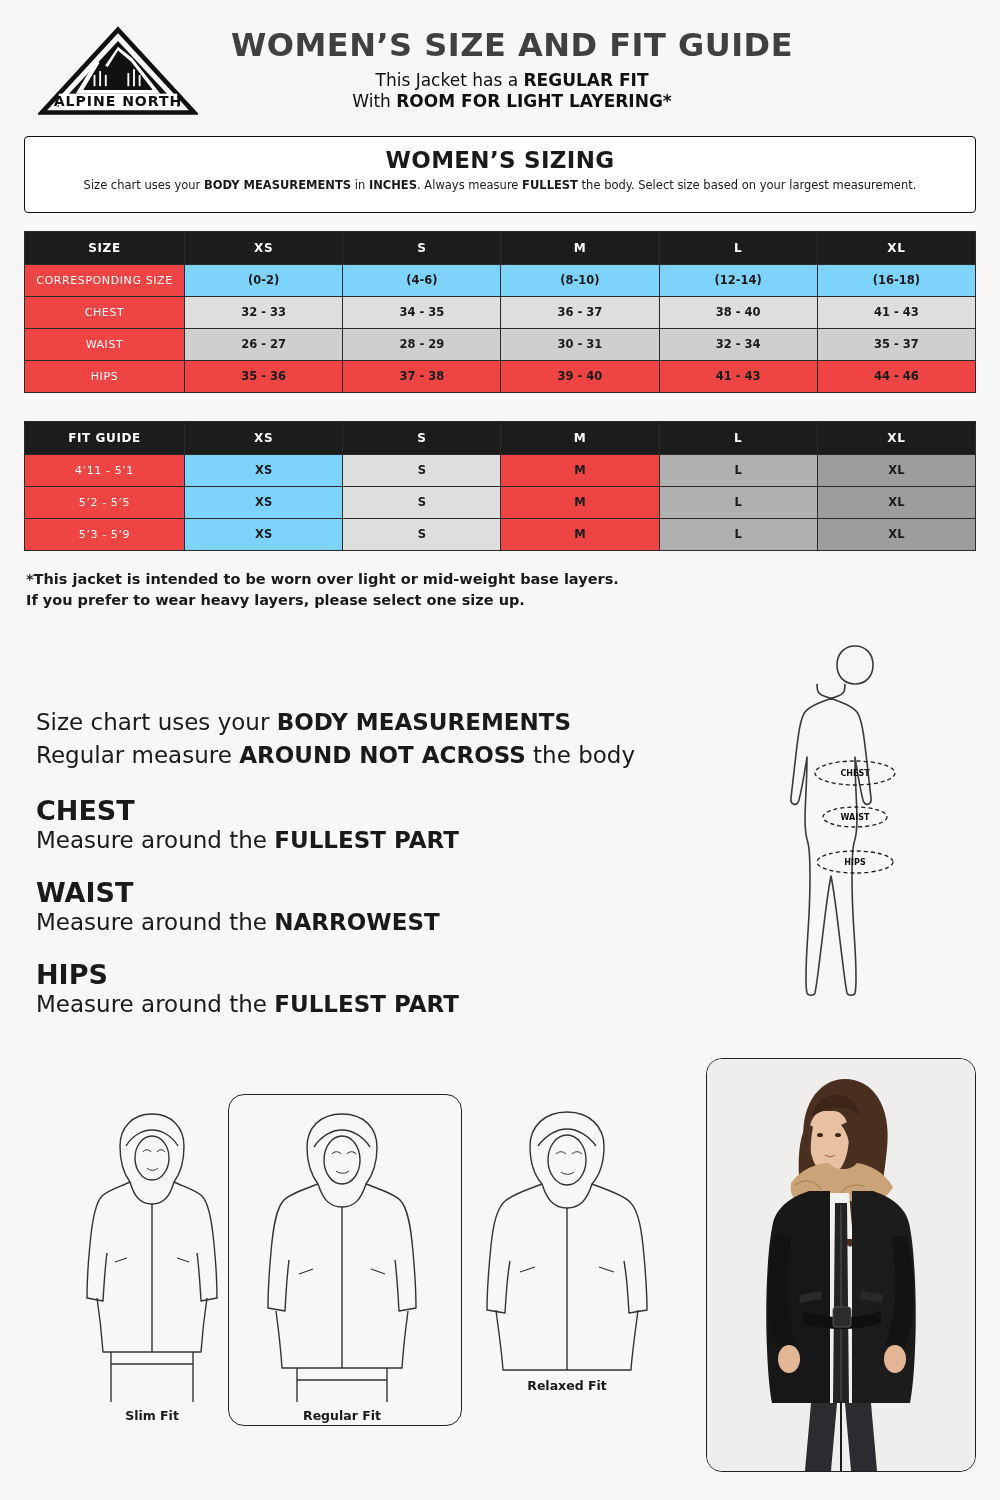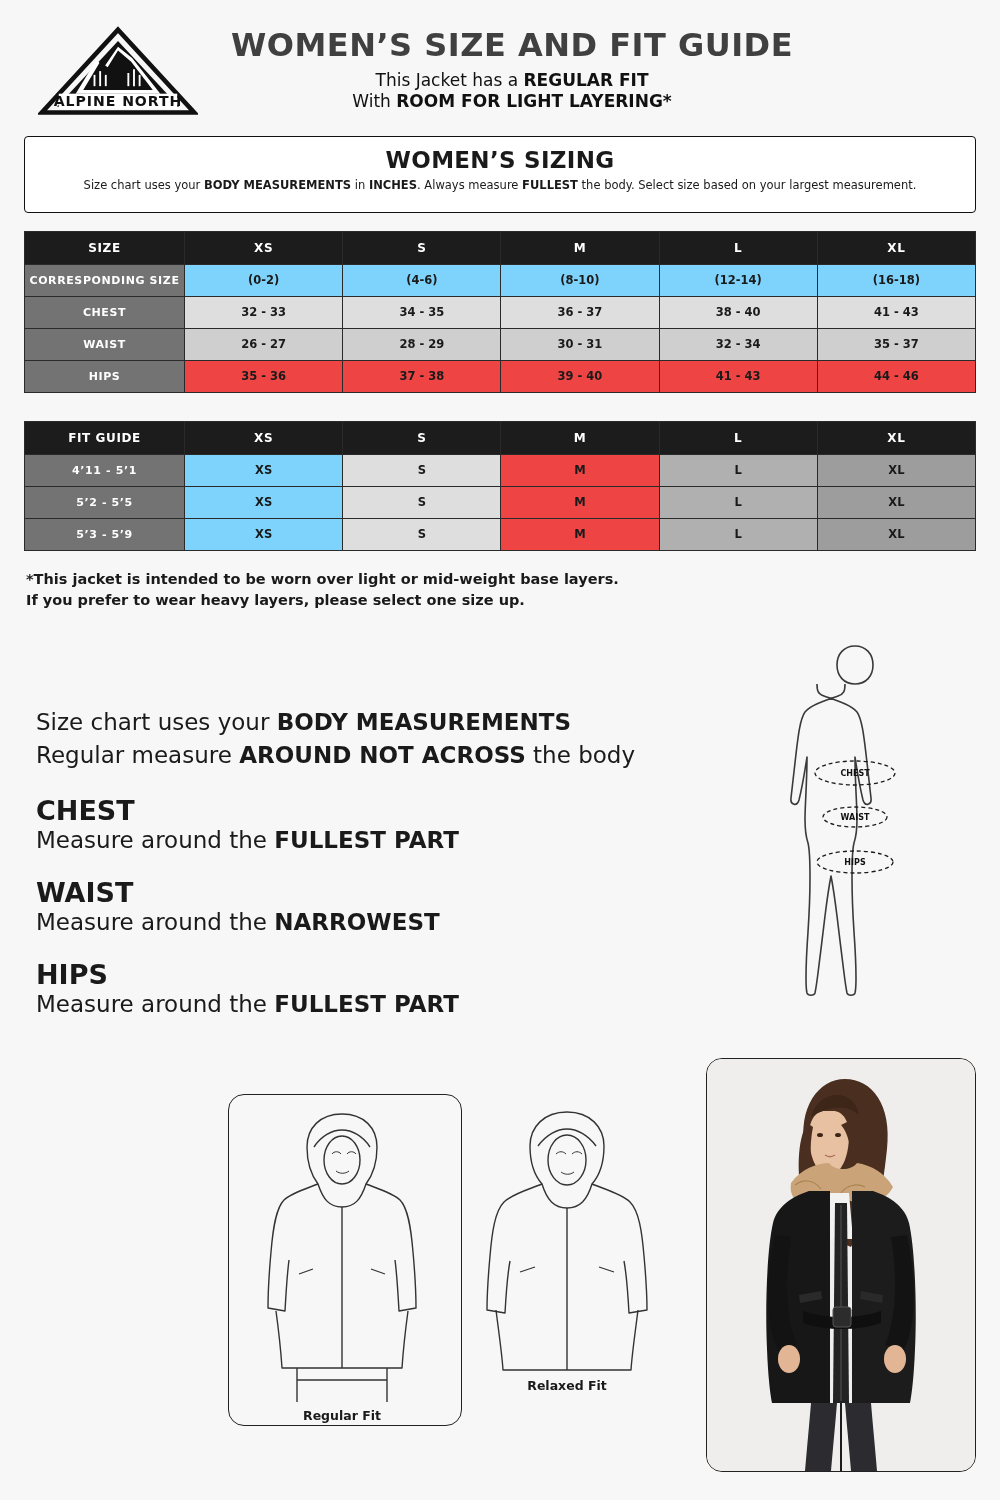--- a/index.html
+++ b/index.html
@@ -93,25 +93,25 @@
   }
   .hdr-row td {
     background: #1c1c1c;
     color: #ffffff;
     font-size: 12px;
     font-weight: bold;
     letter-spacing: 0.6px;
     height: 32px;
   }
   .rowlabel {
-    background: #737373;
+    background: #ef4444;
     color: #fff;
     font-size: 11px;
     letter-spacing: 0.6px;
-    font-weight: bold;
+    font-weight: normal;
     line-height: 1.2;
   }
   .c-white { background: #7dd3fc; }
   .c-g1 { background: #dedede; }
   .c-g2 { background: #cfcfcf; }
   .c-g3 { background: #ef4444; }
   .c-g4 { background: #b0b0b0; }
   .c-g5 { background: #9d9d9d; }
   .c-g6 { background: #8e8e8e; }
 
@@ -393,20 +393,38 @@
         <text x="115" y="136">CHEST</text>
         <text x="115" y="180">WAIST</text>
         <text x="115" y="225">HIPS</text>
       </g>
     </svg>
   </div>
 
   <div class="fits">
     <div class="fit-box"></div>
 
+    <div class="fit-item" style="left:22px; top:22px;">
+      <svg viewBox="0 0 170 300" width="170" height="300">
+        <g fill="none" stroke="#333" stroke-width="1.4" stroke-linejoin="round">
+          <path d="M85 12 c-20 0 -32 14 -32 32 c0 16 4 28 10 36 c-8 4 -22 8 -28 14 c-7 7 -10 26 -12 48 c-2 20 -3 42 -3 54 l16 3 c0 0 2 -34 4 -48"></path>
+          <path d="M85 12 c20 0 32 14 32 32 c0 16 -4 28 -10 36 c8 4 22 8 28 14 c7 7 10 26 12 48 c2 20 3 42 3 54 l-16 3 c0 0 -2 -34 -4 -48"></path>
+          <path d="M63 80 c4 14 10 22 22 22 c12 0 18 -8 22 -22"></path>
+          <path d="M30 196 c3 20 5 40 6 54 l98 0 c1 -14 3 -34 6 -54"></path>
+          <path d="M85 102 l0 148"></path>
+          <path d="M59 44 c6 -10 16 -16 26 -16 c10 0 20 6 26 16"></path>
+          <ellipse cx="85" cy="56" rx="17" ry="22"></ellipse>
+          <path d="M76 50 c2 -3 6 -3 8 0 M90 50 c2 -3 6 -3 8 0" stroke-width="1"></path>
+          <path d="M80 66 c3 3 8 3 11 0" stroke-width="1"></path>
+          <path d="M48 160 l12 -4 M122 160 l-12 -4" stroke-width="1.1"></path>
+          <path d="M44 250 l0 52 M126 250 l0 52 M44 262 l82 0" stroke-width="1.4"></path>
+        </g>
+      </svg>
+      <div class="caption">Slim Fit</div>
+    </div>
 
     <div class="fit-item" style="left:212px; top:22px;">
       <svg viewBox="0 0 190 300" width="190" height="300">
         <g fill="none" stroke="#333" stroke-width="1.4" stroke-linejoin="round">
           <path d="M95 12 c-22 0 -35 14 -35 33 c0 17 5 29 11 37 c-10 4 -27 9 -34 16 c-8 8 -11 28 -13 52 c-2 22 -3 44 -3 56 l17 3 c0 0 2 -36 4 -51"></path>
           <path d="M95 12 c22 0 35 14 35 33 c0 17 -5 29 -11 37 c10 4 27 9 34 16 c8 8 11 28 13 52 c2 22 3 44 3 56 l-17 3 c0 0 -2 -36 -4 -51"></path>
           <path d="M71 82 c5 15 11 23 24 23 c13 0 19 -8 24 -23"></path>
           <path d="M29 209 c3 22 5 42 6 57 l120 0 c1 -15 3 -35 6 -57"></path>
           <path d="M95 105 l0 161"></path>
           <path d="M67 45 c7 -11 18 -17 28 -17 c10 0 21 6 28 17"></path>

